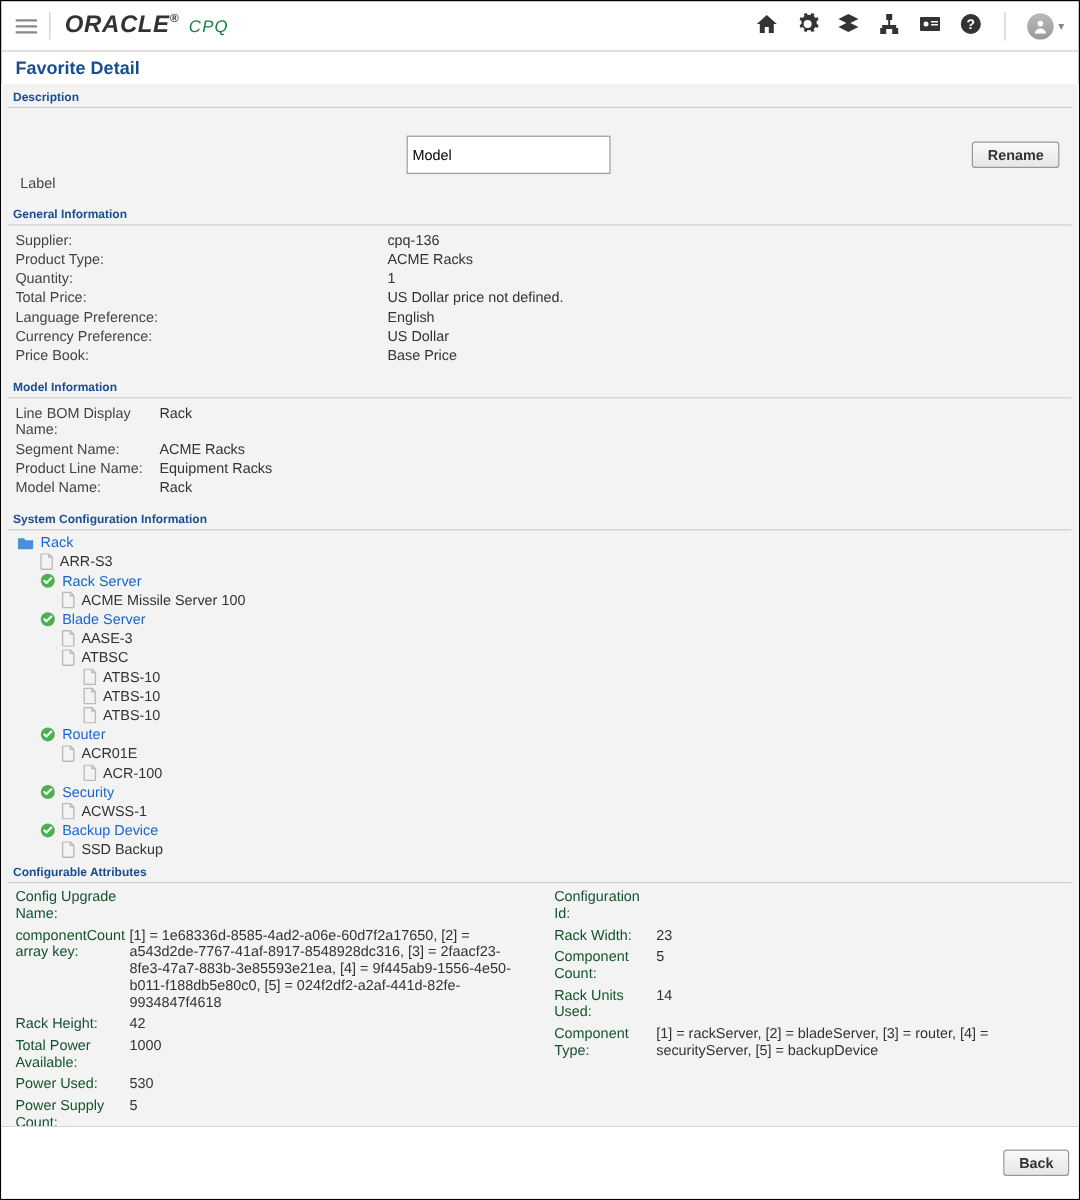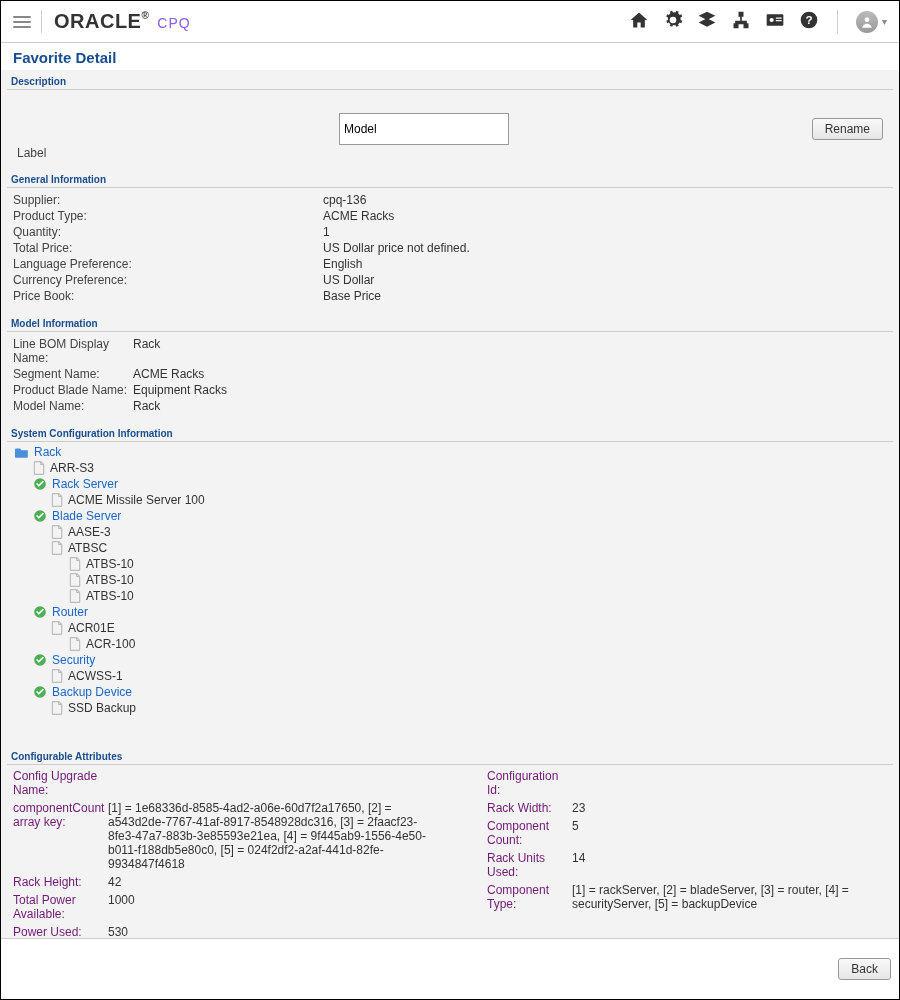--- a/index.html
+++ b/index.html
@@ -26,26 +26,26 @@
     height: 42px;
     padding: 0 12px;
     border-bottom: 1px solid #ccc;
     gap: 10px;
   }
   .menu-icon {
     display: flex; flex-direction: column; gap: 3px;
     cursor: pointer;
   }
   .menu-icon span { width: 18px; height: 2px; background: #888; border-radius: 1px; }
-  .logo-block { display: flex; align-items: baseline; gap: 8px; border-left:1px solid #ccc; padding-left:12px; }
+  .logo-block { display: flex; align-items: baseline; gap: 8px; border-left:1px solid #ccc; padding-left:12px;font-style:italic; }
   .logo-text {
     font-size: 20px; font-weight: bold; letter-spacing: 0.5px; color:#333;
   }
   .logo-reg { font-size:10px; vertical-align: top; }
-  .logo-sub { font-size: 14px; color:#8b5cf6; letter-spacing:1px; }
+  .logo-sub { font-size: 14px; color:#15803d; letter-spacing:1px; }
   .topbar-spacer { flex: 1; }
   .topbar-icons { display:flex; align-items:center; gap:14px; }
   .topbar-icons .tb-icon { cursor:pointer; color:#333; }
   .divider-v { width:1px; height:24px; background:#ccc; margin:0 4px;}
   .avatar {
     width: 22px; height: 22px; border-radius: 50%;
     background: linear-gradient(#bbb,#999);
     display:flex; align-items:center; justify-content:center;
     color:#fff; font-size:12px;
   }
@@ -86,21 +86,21 @@
     padding: 1px 4px;
     font-size: 12px;
     background:#fff;
   }
   .btn {
     background: linear-gradient(#f9f9f9,#e6e6e6);
     border: 1px solid #999;
     border-radius: 3px;
     padding: 3px 12px;
     font-size: 12px;
-    font-weight: normal;
+    font-weight: bold;
     color:#333;
     cursor:pointer;
     margin-left:32px;
   }
   
   .kv { display:flex; padding: 1px 0; }
   .kv .k { width: 310px; color:#444; }
   .kv .v { color:#333; }
   
   .kv2 { display:flex; padding: 1px 0; }
@@ -113,23 +113,23 @@
   .tree-node .lbl { font-size:12px; }
   .ind1 { padding-left: 0; }
   .ind2 { padding-left: 18px; }
   .ind3 { padding-left: 36px; text-align: center; }
   .ind4 { padding-left: 54px; }
   .folder-icon svg, .file-icon svg, .check-icon svg { display:block; }
   
   .cfg-cols { display:flex; gap: 24px; padding: 4px 6px; }
   .cfg-col { flex:1; display:flex; flex-direction:column; gap:4px; }
   .cfg-kv { display:flex; }
-  .cfg-kv .k { width: 95px; color:#701a75; }
+  .cfg-kv .k { width: 95px; color:#14532d; }
   .cfg-kv .v { flex:1; color:#333; word-break: break-word; }
-  .cfg-right .cfg-kv .k { width: 85px; margin-left: 25px; }
+  .cfg-right .cfg-kv .k { width: 85px; }
   .recfg-row { display:flex; justify-content:flex-start; padding: 8px 6px 4px; }
   .back-row {
     display:flex; justify-content:flex-end;
     padding: 19px 8px;
     border-top: 1px solid #ccc;
     background:#fff;
   }
 </style>
 </head>
 <body>
@@ -246,21 +246,21 @@
     <div class="section-body" id="model-info-body">
         <div class="kv2">
           <div class="k">Line BOM Display Name:</div>
           <div class="v">Rack</div>
         </div>
         <div class="kv2">
           <div class="k">Segment Name:</div>
           <div class="v">ACME Racks</div>
         </div>
         <div class="kv2">
-          <div class="k">Product Blade Name:</div>
+          <div class="k">Product Line Name:</div>
           <div class="v">Equipment Racks</div>
         </div>
         <div class="kv2">
           <div class="k">Model Name:</div>
           <div class="v">Rack</div>
         </div>
       </div>
 
     <div class="section-title">System Configuration Information</div>
     <div class="section-body tree" id="tree-body">
@@ -411,21 +411,21 @@
           <span class="file-icon">
             <svg width="12" height="14" viewBox="0 0 20 24">
               <path fill="none" stroke="#bbb" stroke-width="2" d="M3 1h10l5 5v16a1 1 0 01-1 1H3a1 1 0 01-1-1V2a1 1 0 011-1z"></path>
               <path fill="none" stroke="#bbb" stroke-width="2" d="M13 1v5h5"></path>
             </svg>
           </span>
           <span class="lbl">SSD Backup</span>
         </div>
       </div>
 
-    <div class="section-title" style="margin-top:29px;">Configurable Attributes</div>
+    <div class="section-title" style="margin-top:0;">Configurable Attributes</div>
     <div class="cfg-cols">
       <div class="cfg-col" id="cfg-left">
           <div class="cfg-kv">
             <div class="k">Config Upgrade Name:</div>
             <div class="v"></div>
           </div>
           <div class="cfg-kv">
             <div class="k">componentCount array key:</div>
             <div class="v">[1] = 1e68336d-8585-4ad2-a06e-60d7f2a17650, [2] = a543d2de-7767-41af-8917-8548928dc316, [3] = 2faacf23-8fe3-47a7-883b-3e85593e21ea, [4] = 9f445ab9-1556-4e50-b011-f188db5e80c0, [5] = 024f2df2-a2af-441d-82fe-9934847f4618</div>
           </div>

